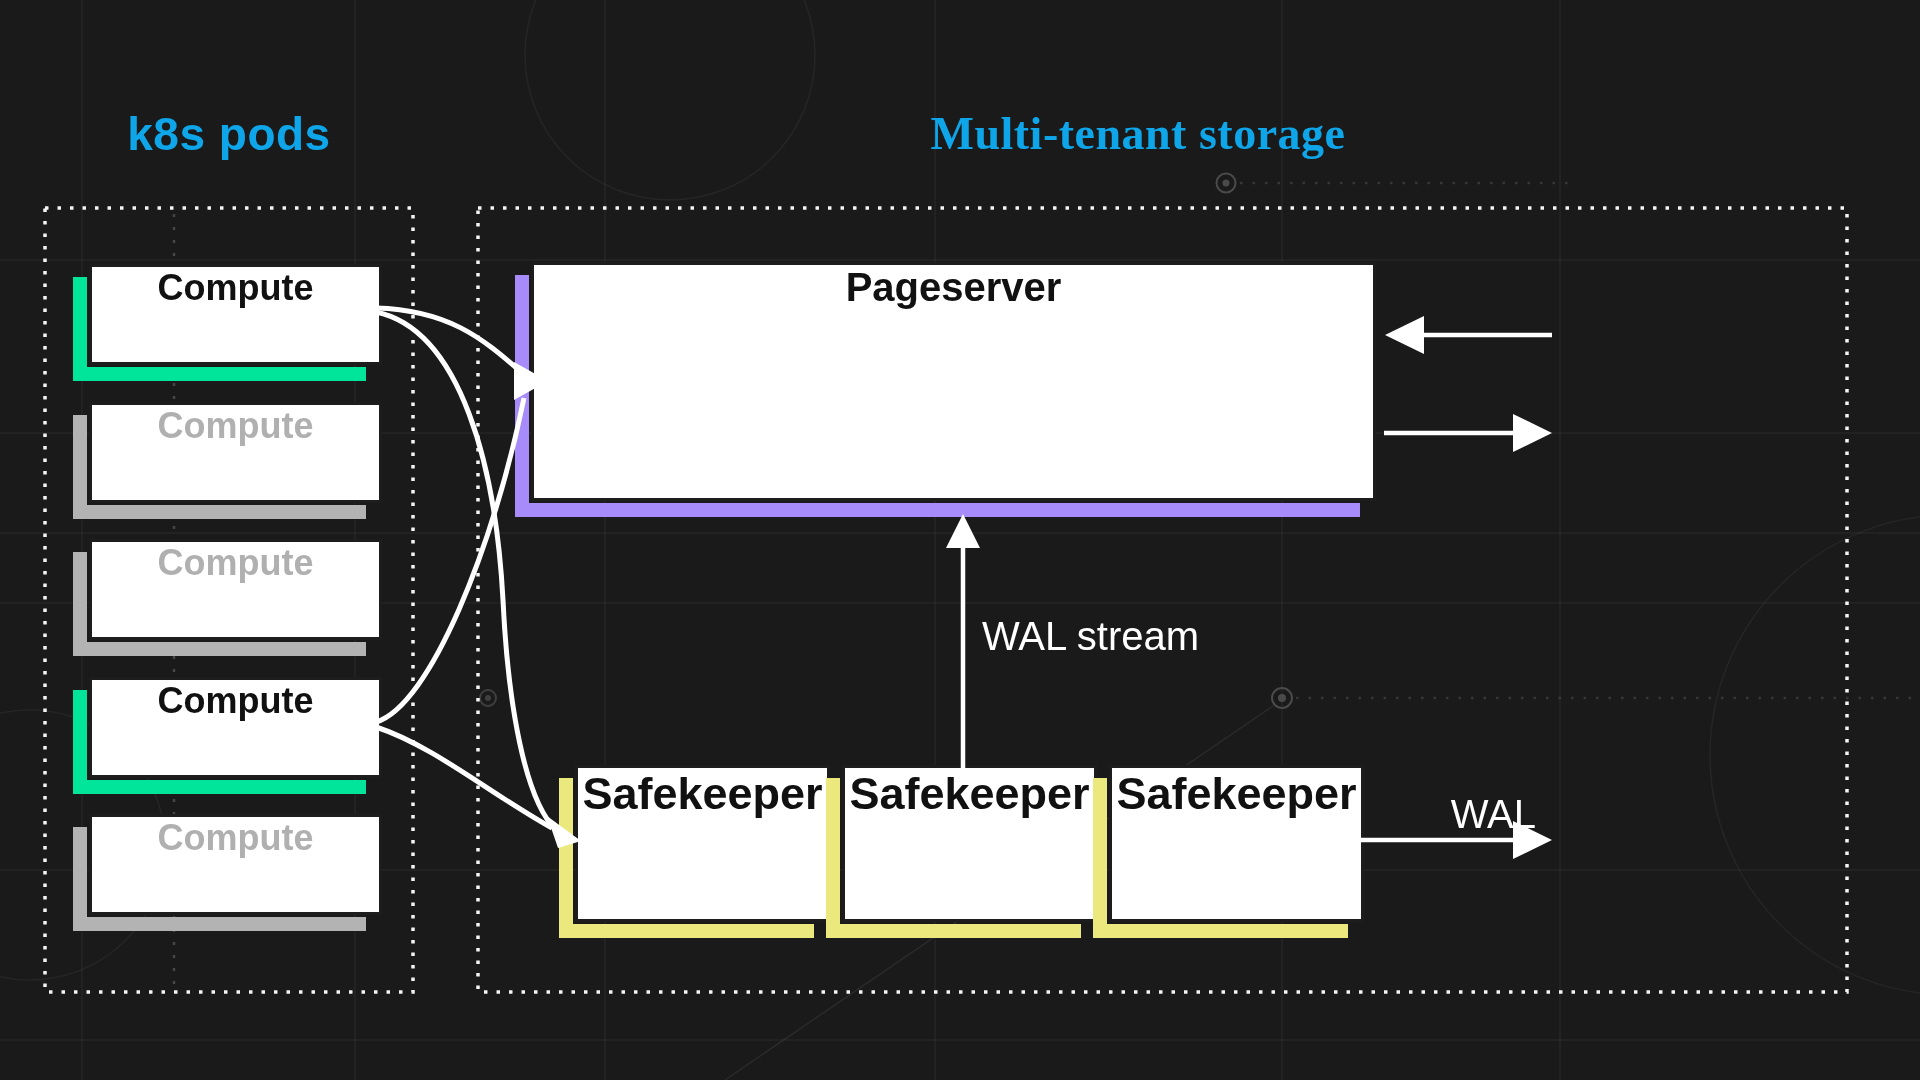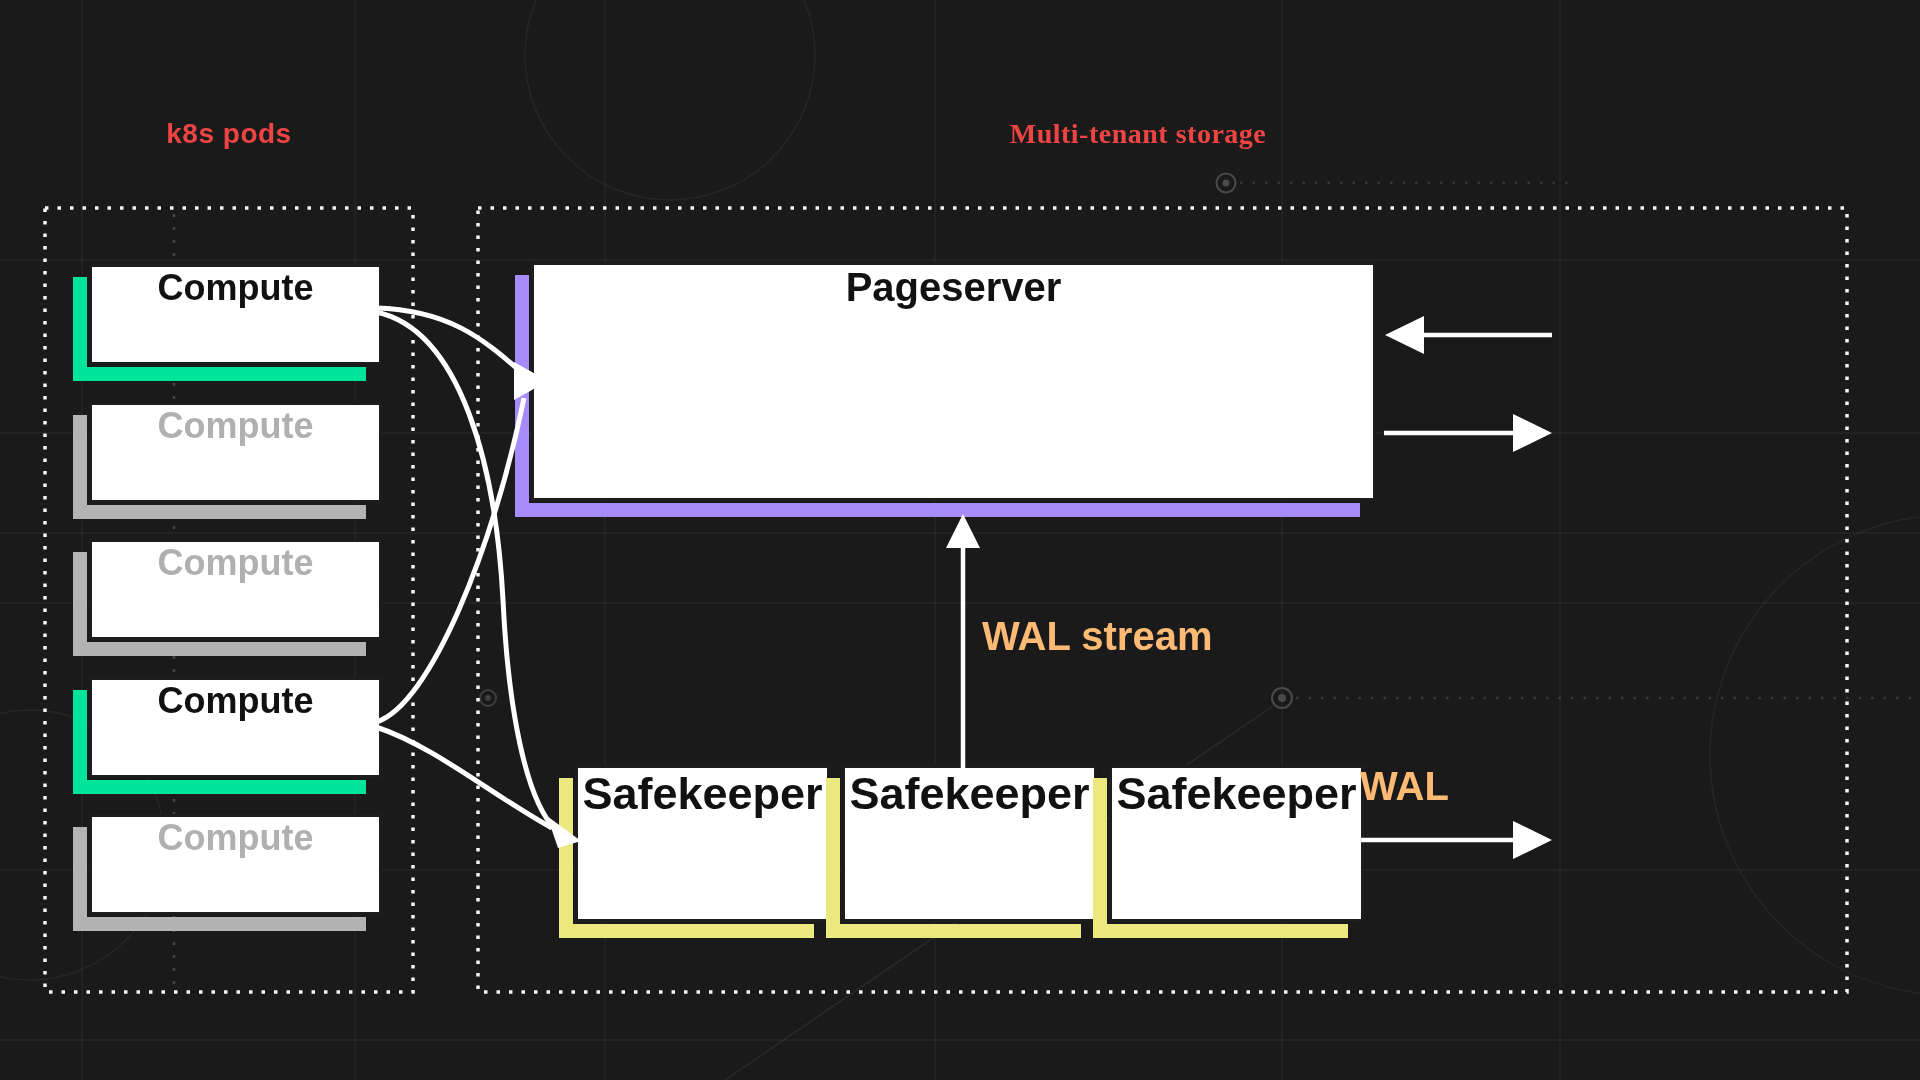--- a/index.html
+++ b/index.html
@@ -8,44 +8,44 @@
     --box-fill:#ffffff; --box-text:#111111; --inactive-text:#b0b0b0; --arrow:#ffffff;
   }
   html,body{margin:0;padding:0;background:var(--background);}
   #canvas{
     position:relative;width:1920px;height:1080px;overflow:hidden;
     background:var(--background);
     font-family:"Liberation Sans", sans-serif;
   }
   svg.layer{position:absolute;left:0;top:0;width:1920px;height:1080px;}
   .title{
-    position:absolute;color:#ef4444;font-weight:bold;font-size:28px;line-height:48px;
+    position:absolute;color:#0ea5e9;font-weight:bold;font-size:46px;line-height:48px;
     text-align:center;letter-spacing:0.5px;
   }
   #title-k8s{left:45px;top:110px;width:368px;}
   #title-storage{left:478px;top:110px;width:1320px;font-family:Liberation Serif, serif;}
   .node{
     position:absolute;background:var(--box-fill);border:3px solid #1d1d1d;
     display:flex;align-items:flex-start;justify-content:center;
     font-weight:bold;color:var(--box-text);
   }
   .node::before{content:"";position:absolute;left:-19px;top:10px;bottom:-19px;width:14px;background:var(--accent);}
   .node::after{content:"";position:absolute;left:-19px;bottom:-19px;right:13px;height:14px;background:var(--accent);}
   .compute{left:89px;width:287px;height:95px;font-size:36px;}
   .compute[data-state="active"]{--accent:var(--active-accent);}
   .compute[data-state="inactive"]{--accent:var(--inactive-accent);color:var(--inactive-text);}
   #compute-1{top:264px;} #compute-2{top:402px;} #compute-3{top:539px;}
   #compute-4{top:677px;} #compute-5{top:814px;}
   .pageserver{--accent:var(--pageserver-accent);left:531px;top:262px;width:839px;height:233px;font-size:40px;}
   .safekeeper{--accent:var(--safekeeper-accent);top:765px;width:249px;height:151px;font-size:45px;}
   #safekeeper-1{left:575px;} #safekeeper-2{left:842px;} #safekeeper-3{left:1109px;}
   .objectstorage{--accent:var(--object-storage-accent);left:1564px;top:247px;width:247px;height:669px;font-size:38px;line-height:52px;text-align:center;padding:0 28px;box-sizing:border-box;}
-  .annotation{position:absolute;color:#fdba74;font-weight:bold;font-size:40px;line-height:52px;white-space:nowrap;}
+  .annotation{position:absolute;color:#ffffff;font-weight:normal;font-size:40px;line-height:52px;white-space:nowrap;}
   #wal-stream-label{left:982px;top:610px;}
-  #wal-label{left:1360px;top:760px;width:176px;text-align:left;}
+  #wal-label{left:1360px;top:788px;width:176px;text-align:right;}
 </style>
 </head>
 <body>
 
 <div id="canvas">
 
   <svg class="layer" viewBox="0 0 1920 1080">
     <g stroke="rgba(255,255,255,0.05)" stroke-width="1.5">
       <line x1="82" y1="0" x2="82" y2="1080"></line>
         <line x1="355" y1="0" x2="355" y2="1080"></line>

